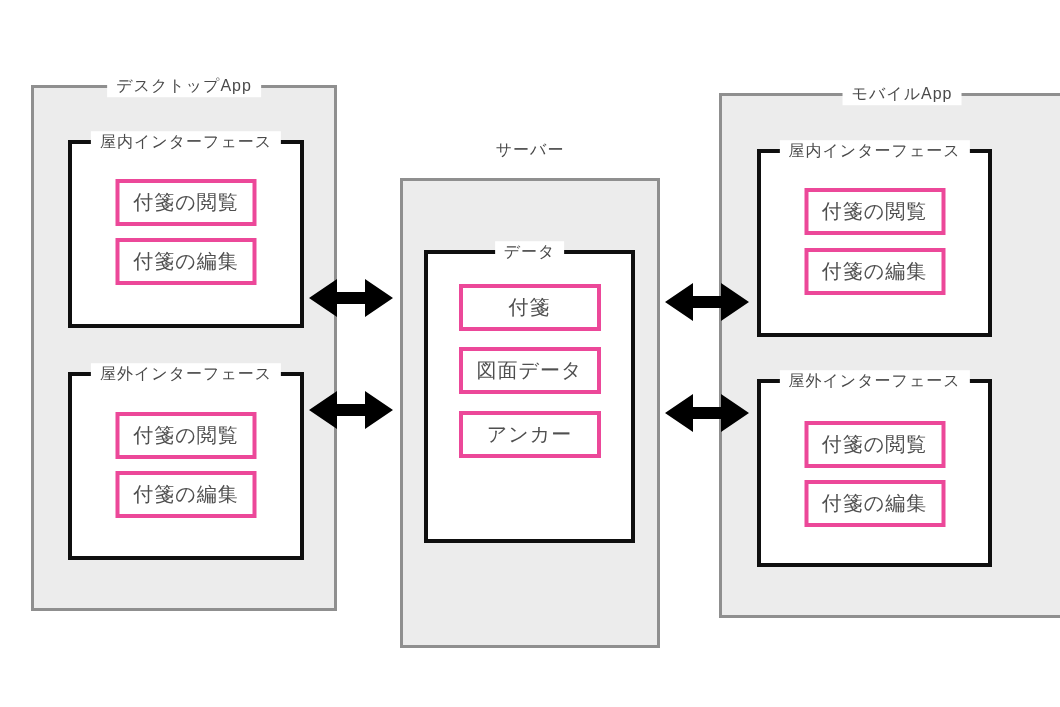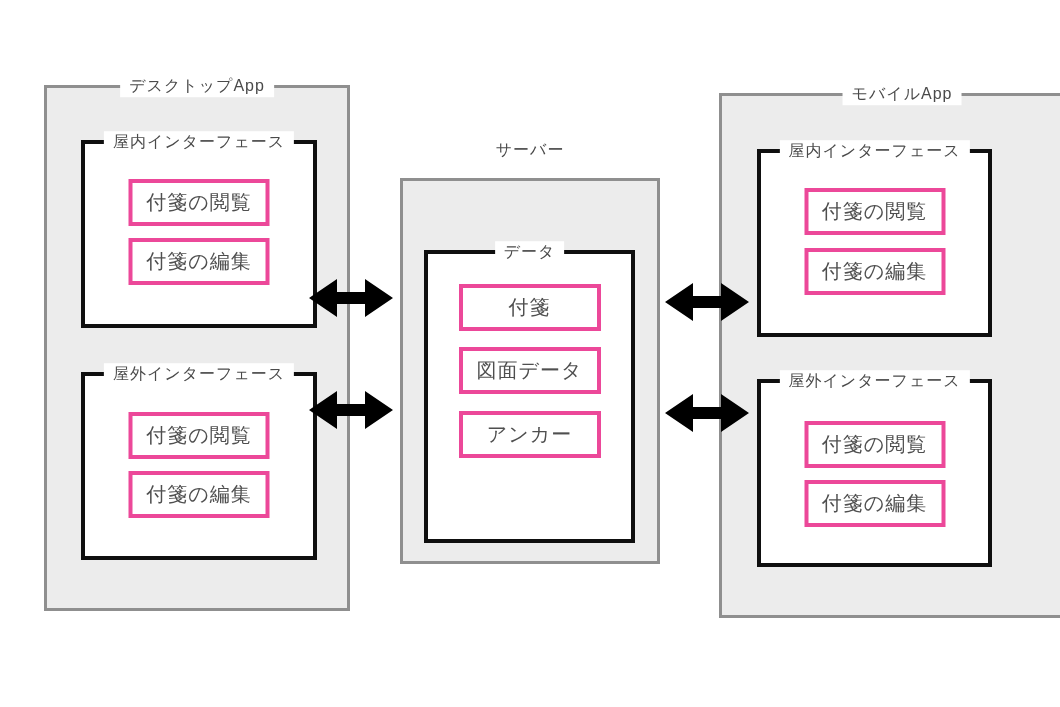--- a/index.html
+++ b/index.html
@@ -26,37 +26,37 @@
     font-size:16px;letter-spacing:1px;white-space:nowrap;color:#4a4a4a;
   }
   .arrow{position:absolute;width:84px;height:38px;z-index:3;}
   .arrow svg{display:block;width:100%;height:100%;}
 </style>
 </head>
 <body>
 
 <div class="stage">
 
-  <div class="gbox" style="left:31px;top:85px;width:306px;height:526px;margin-left:13px;">
+  <div class="gbox" style="left:31px;top:85px;width:306px;height:526px;">
     <div class="chip">デスクトップApp</div>
 
     <div class="bbox" style="left:34px;top:52px;width:236px;height:188px;">
       <div class="chip">屋内インターフェース</div>
       <div class="item" style="top:35px;">付箋の閲覧</div>
       <div class="item" style="top:94px;">付箋の編集</div>
     </div>
 
     <div class="bbox" style="left:34px;top:284px;width:236px;height:188px;">
       <div class="chip">屋外インターフェース</div>
       <div class="item" style="top:36px;">付箋の閲覧</div>
       <div class="item" style="top:95px;">付箋の編集</div>
     </div>
   </div>
 
-  <div class="gbox" style="left:400px;top:178px;width:260px;height:386px;">
+  <div class="gbox" style="left:400px;top:178px;width:260px;height:470px;">
     <div class="above-label">サーバー</div>
 
     <div class="bbox" style="left:21px;top:69px;width:211px;height:293px;">
       <div class="chip">データ</div>
       <div class="item srv" style="top:30px;">付箋</div>
       <div class="item srv" style="top:157px;">アンカー</div>
       <div class="item srv" style="top:93px;">図面データ</div>
     </div>
   </div>
 

